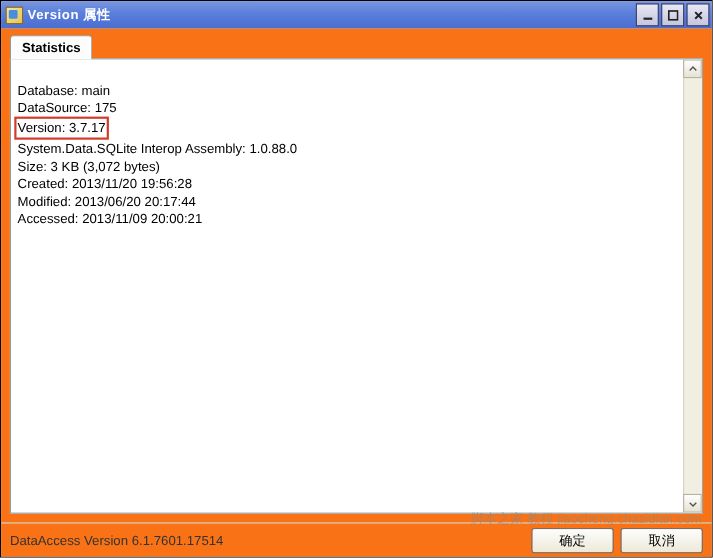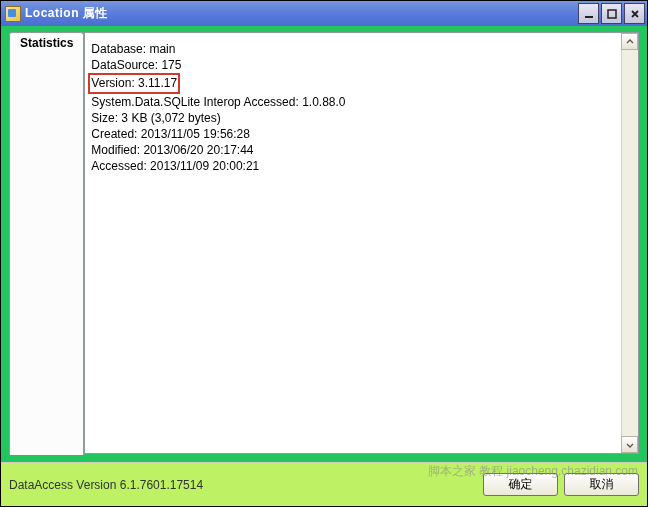--- a/index.html
+++ b/index.html
@@ -57,24 +57,24 @@
       justify-content: center;
       font-family: Arial, sans-serif;
       font-size: 10px;
       font-weight: bold;
       color: #222;
       cursor: pointer;
     }
     .win-btn svg { width: 10px; height: 10px; }
     .client-area {
       flex: 1;
-      background: #22c55e;
+      background: #f97316;
       padding: 6px 8px 8px 8px;
       display: flex;
-      flex-direction: row;
+      flex-direction: column;
     }
     .tabs-row {
       display: flex;
       position: relative;
       z-index: 2;
     }
     .tab {
       background: #fcfcfc;
       border: 1px solid #919b9c;
       border-bottom: none;
@@ -86,38 +86,38 @@
       margin-bottom: -1px;
     }
     .tab-panel {
       flex: 1;
       background: #fff;
       border: 1px solid #919b9c;
       position: relative;
       overflow: auto;
     }
     .content-inner {
-      padding: 8px 6px;
+      padding: 20px 6px;
       font-family: Tahoma, Arial, sans-serif;
       font-size: 12px;
       color: #000;
       line-height: 1.35;
     }
     .highlight-box {
       display: inline-block;
       border: 2px solid #d43a2a;
       padding: 0 1px;
       margin-left: -3px;
     }
     .footer {
-      height: 44px;
+      height: 31px;
       display: flex;
       align-items: center;
       padding: 15px 8px;
-      background: #bef264;
+      background: #f97316;
       border-top: 1px solid #d0cdb9;
     }
     .footer-text {
       flex: 1;
       color: #333;
       font-size: 12px;
     }
     .footer-buttons { display: flex; gap: 6px; align-items: flex-end; }
     .dlg-btn {
       min-width: 75px;
@@ -158,21 +158,21 @@
     .scroll-btn.down { bottom: 0; }
     .scroll-btn svg { width: 8px; height: 8px; }
   </style>
 </head>
 <body>
 
 <div class="window">
 
   <div class="titlebar">
     <div class="title-icon"></div>
-    <div class="title-text">Location 属性</div>
+    <div class="title-text">Version 属性</div>
     <div class="win-controls">
       <div class="win-btn">
         <svg viewBox="0 0 10 10">
             <rect x="1" y="7" width="8" height="2" fill="#222"></rect>
           </svg>
       </div>
       <div class="win-btn">
         <svg viewBox="0 0 10 10">
             <rect x="1" y="1" width="8" height="8" fill="none" stroke="#222" stroke-width="1.5"></rect>
           </svg>
@@ -187,25 +187,25 @@
 
   <div class="client-area">
     <div class="tabs-row">
       <div class="tab">Statistics</div>
     </div>
     <div class="tab-panel">
       <div class="content-inner">
         <div>Database: main</div>
         <div>DataSource: 175</div>
         <div class="highlight-box">
-          <span>Version: 3.11.17</span>
+          <span>Version: 3.7.17</span>
         </div>
-        <div>System.Data.SQLite Interop Accessed: 1.0.88.0</div>
+        <div>System.Data.SQLite Interop Assembly: 1.0.88.0</div>
         <div>Size: 3 KB (3,072 bytes)</div>
-        <div>Created: 2013/11/05 19:56:28</div>
+        <div>Created: 2013/11/20 19:56:28</div>
         <div>Modified: 2013/06/20 20:17:44</div>
         <div>Accessed: 2013/11/09 20:00:21</div>
       </div>
       <div class="vscroll">
         <div class="scroll-btn up">
           <svg viewBox="0 0 8 8">
               <path d="M1 5 L4 2 L7 5" fill="none" stroke="#555" stroke-width="1.3"></path>
             </svg>
         </div>
         <div class="scroll-btn down">

